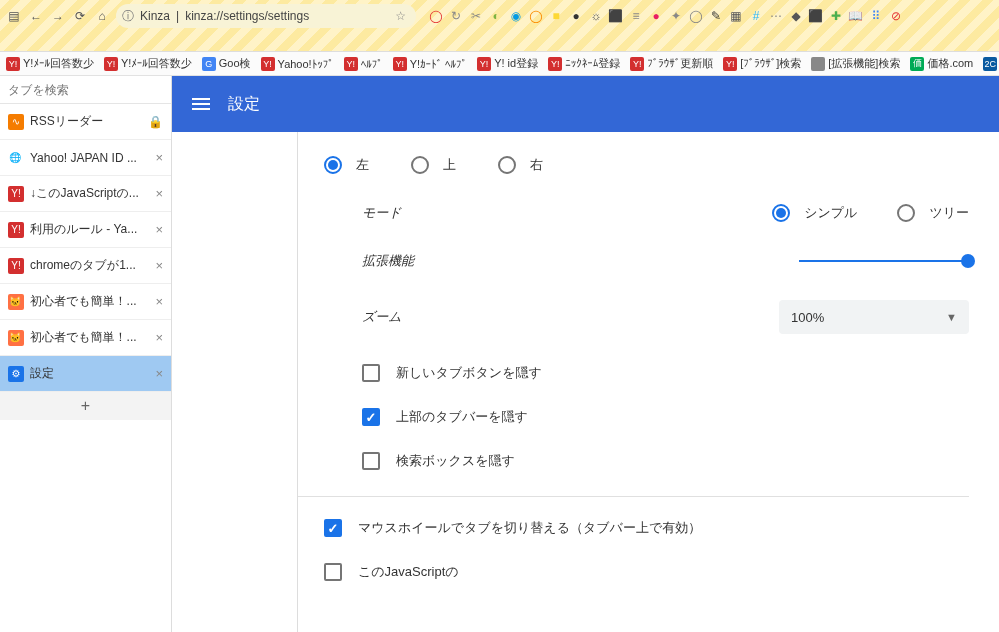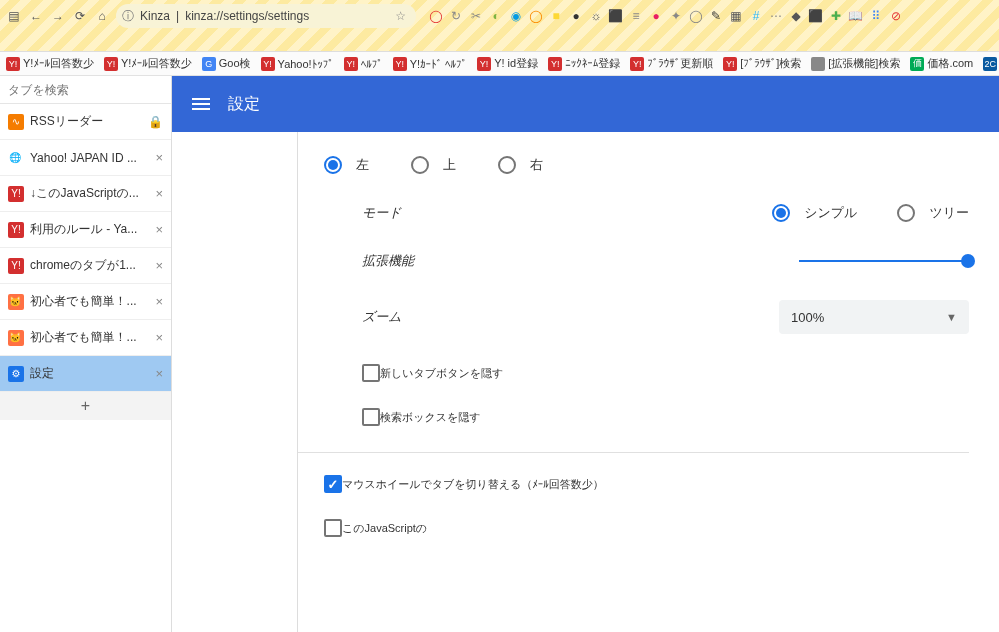--- a/index.html
+++ b/index.html
@@ -119,21 +119,21 @@
   .slider-track { width:170px; height:2px; background:#1a73e8; position:relative; }
   .slider-thumb { position:absolute; right:-6px; top:-6px; width:14px; height:14px; background:#1a73e8; border-radius:50%; }
 
   .dropdown {
     width:190px; height:34px; background:#f1f3f4; border-radius:4px;
     display:flex; align-items:center; padding:0 12px; font-size:13px; color:#333;
     cursor:pointer;
   }
   .dropdown .arrow { margin-left:auto; color:#666; font-size:11px; }
 
-  .check-row { display:flex; align-items:center; margin-left:44px; margin-bottom:26px; font-size:11px; cursor:pointer; }
+  .check-row { display:flex; align-items:center; gap:16px; margin-left:44px; margin-bottom:26px; font-size:13px; cursor:pointer; }
   .check-row.outer { margin-left:6px; }
   .checkbox { width:18px; height:18px; border:2px solid #757575; border-radius:2px; display:flex; align-items:center; justify-content:center; flex-shrink:0; }
   .checkbox.checked { background:#1a73e8; border-color:#1a73e8; }
   .checkbox.checked::after { content:"✓"; color:#fff; font-size:13px; line-height:1; font-weight:bold; }
 
   hr.sep { border:none; border-top:1px solid #e0e0e0; margin: 6px 0 22px -20px; }
 </style>
 </head>
 <body>
 
@@ -345,31 +345,35 @@
             </div>
           </div>
         </div>
 
         <div id="checks-inner">
             <div class="check-row">
               <div class="checkbox"></div>
               <span>新しいタブボタンを隠す</span>
             </div>
             <div class="check-row">
+              <div class="checkbox checked"></div>
+              <span>上部のタブバーを隠す</span>
+            </div>
+            <div class="check-row">
               <div class="checkbox"></div>
               <span>検索ボックスを隠す</span>
             </div>
           </div>
 
         <hr class="sep">
 
         <div id="checks-outer">
             <div class="check-row outer">
               <div class="checkbox checked"></div>
-              <span>マウスホイールでタブを切り替える（ﾒｰﾙ回答数少）</span>
+              <span>マウスホイールでタブを切り替える（タブバー上で有効）</span>
             </div>
             <div class="check-row outer">
               <div class="checkbox"></div>
               <span>このJavaScriptの</span>
             </div>
           </div>
 
       </div>
     </div>
   </div>

